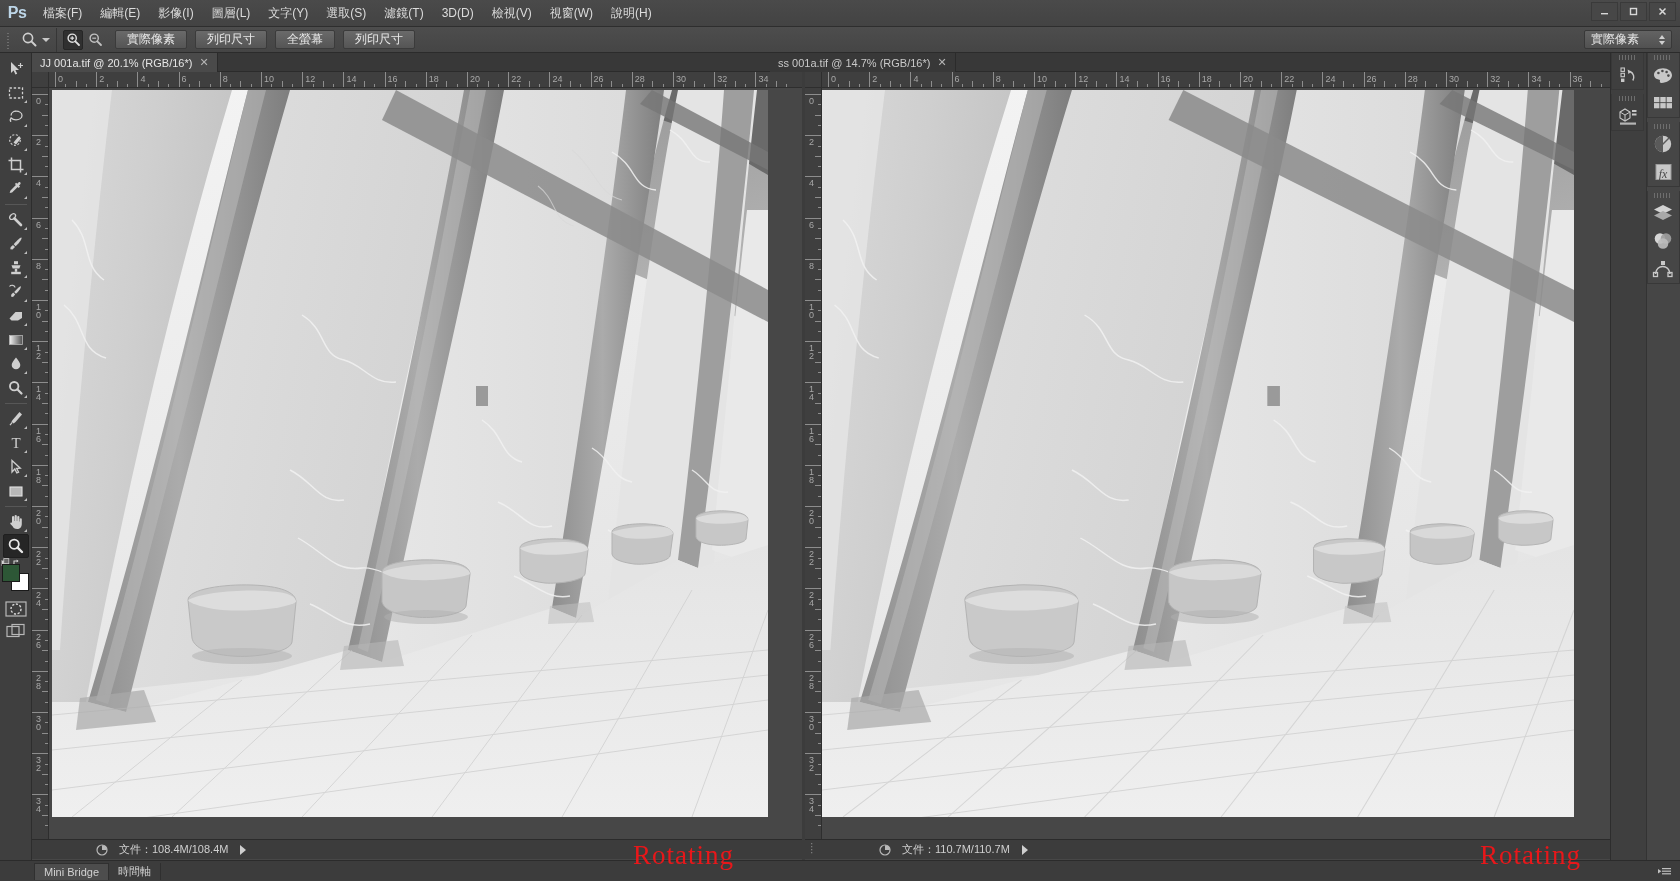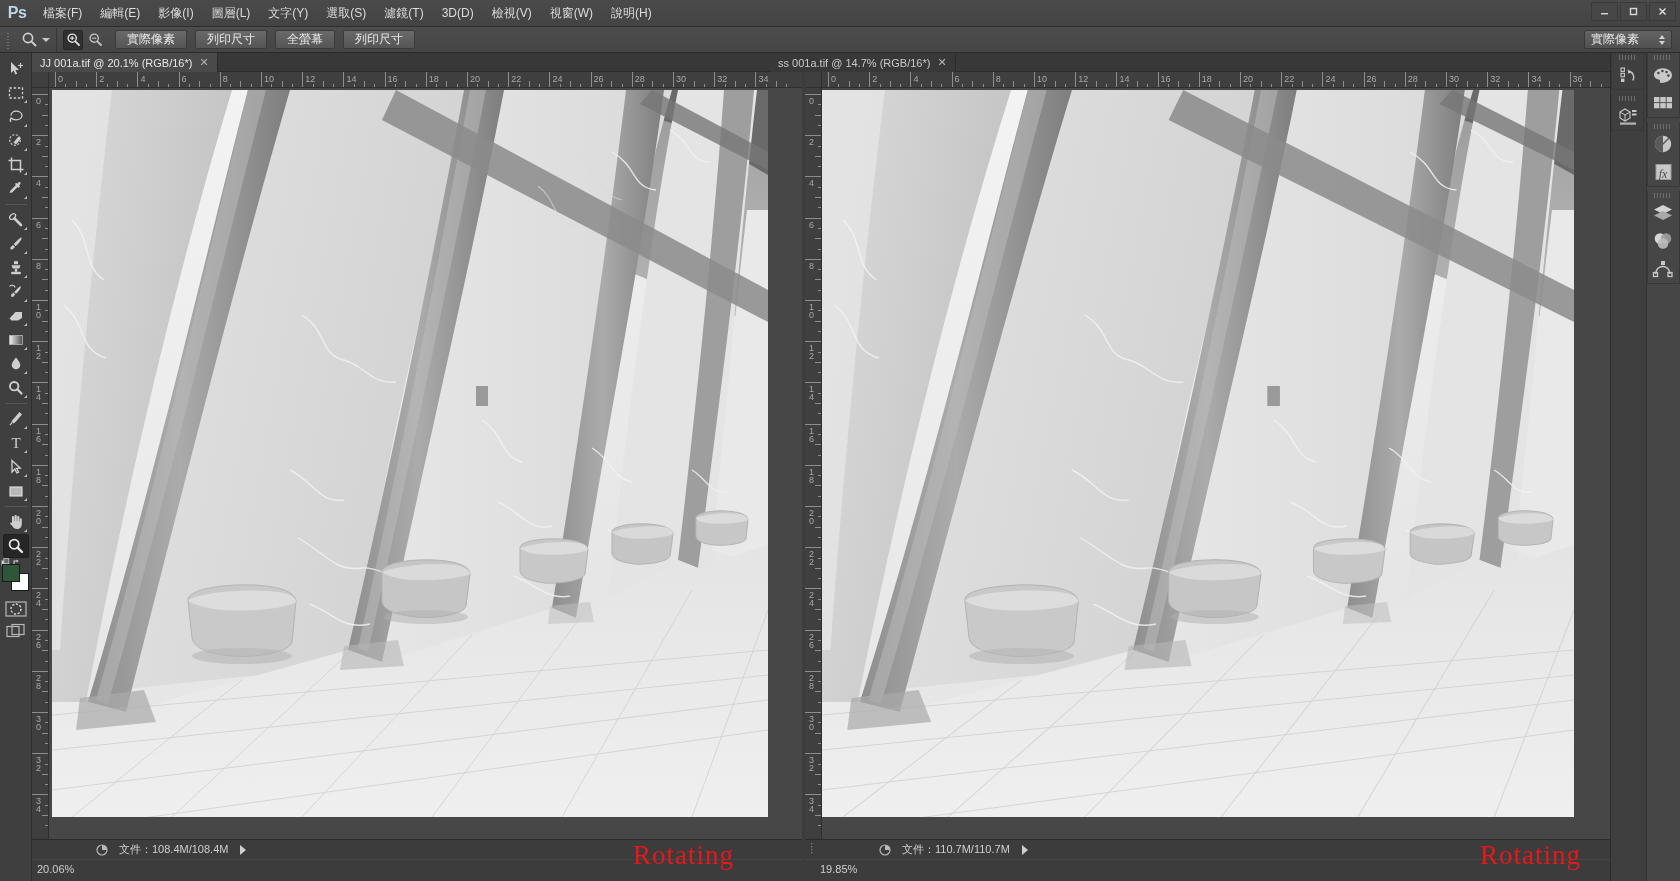--- a/index.html
+++ b/index.html
@@ -1209,14 +1209,32 @@
             <path d="M3.5 15 C4.5 5 17 5 18 15" fill="none" stroke="#c8c8c8" stroke-width="1.6"></path>
             <rect x="1.5" y="13.5" width="4" height="4" fill="none" stroke="#c8c8c8" stroke-width="1.3"></rect>
             <rect x="16" y="13.5" width="4" height="4" fill="none" stroke="#c8c8c8" stroke-width="1.3"></rect>
             <rect x="9" y="2" width="4" height="4" fill="#c8c8c8"></rect>
           </svg>
         </div>
       </div>
     </div>
   </div>
 
+  <div class="taskbar">
+    <div class="tb-tab active">
+      <span>Mini Bridge</span>
+    </div>
+    <div class="tb-tab">
+      <span>時間軸</span>
+    </div>
+    <div class="tb-menu">
+      <svg width="16" height="12" viewBox="0 0 16 12">
+        <g fill="#c0c0c0">
+            <rect x="4" y="3" width="9" height="1.2"></rect>
+            <rect x="4" y="5.6" width="9" height="1.2"></rect>
+            <rect x="4" y="8.2" width="9" height="1.2"></rect>
+          </g>
+        <path d="M0 4 L3.4 6.2 L0 8.4 Z" fill="#c0c0c0"></path>
+      </svg>
+    </div>
+  </div>
 
 </div>
 
 </body></html>

